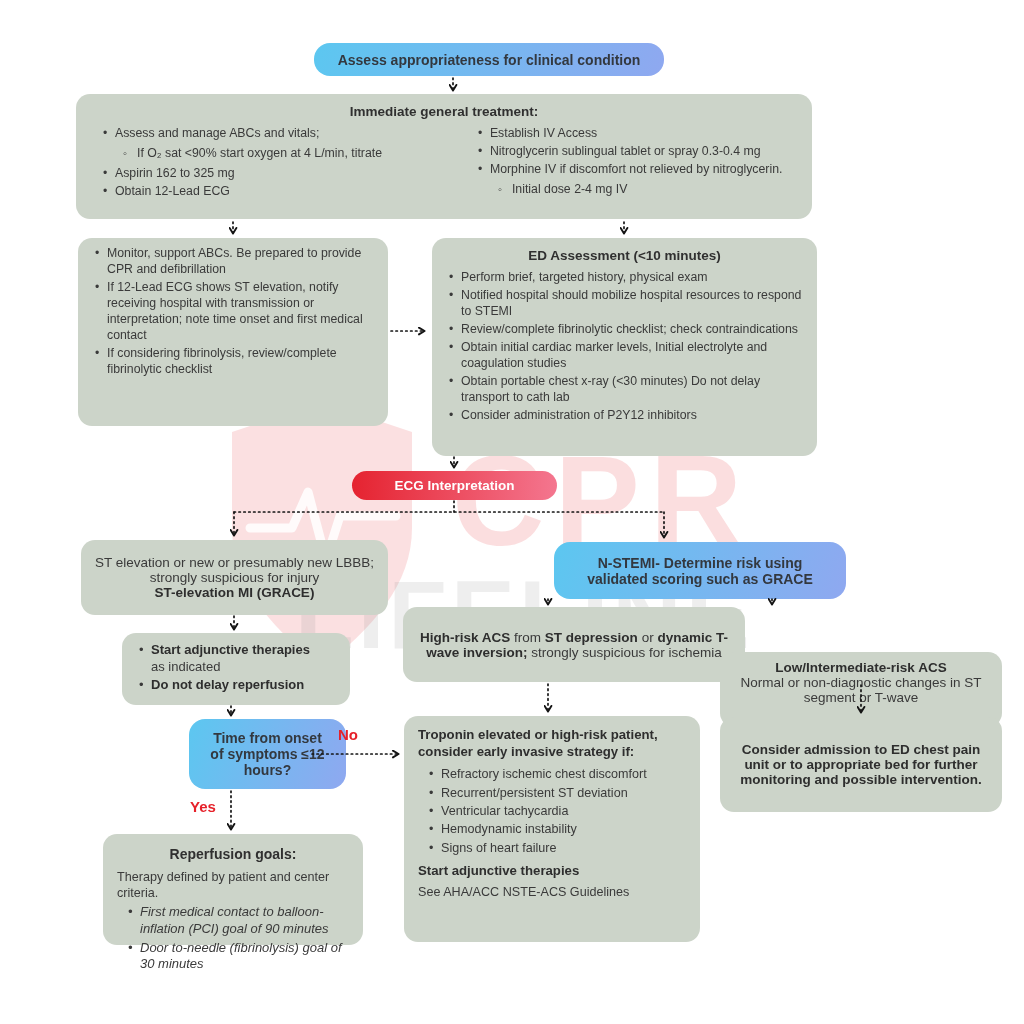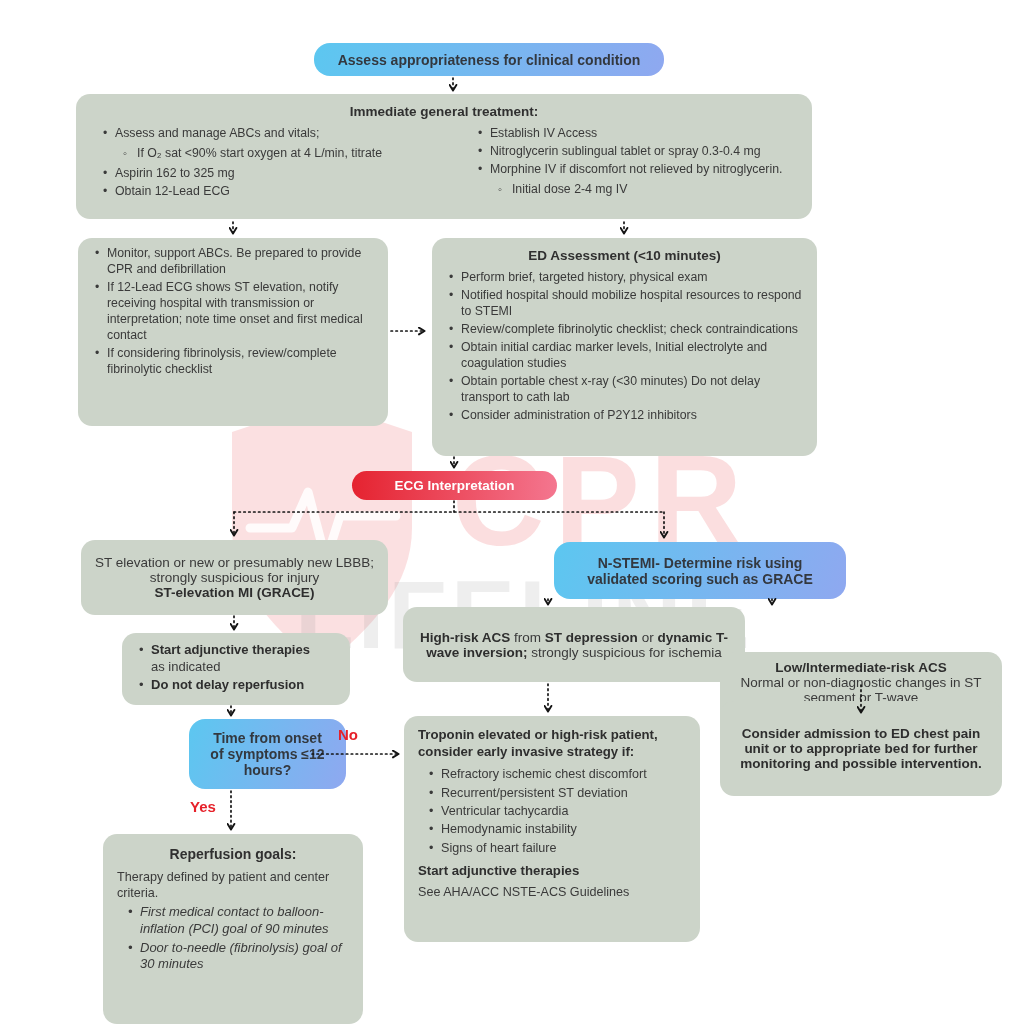--- a/index.html
+++ b/index.html
@@ -177,26 +177,26 @@
       <li>Ventricular tachycardia</li>
       <li>Hemodynamic instability</li>
       <li>Signs of heart failure</li>
     </ul>
     <div class="b" style="font-size:13.2px;margin:7px 0 6px 0;">Start adjunctive therapies</div>
     <div style="font-size:12.6px;line-height:1.3;">
       <div>See AHA/ACC NSTE-ACS Guidelines</div>
     </div>
   </div>
 
-  <div class="box sage ctr b" style="left:720px;top:701px;width:282px;height:95px;font-size:13.5px;
+  <div class="box sage ctr b" style="left:720px;top:717px;width:282px;height:95px;font-size:13.5px;
        display:flex;align-items:center;justify-content:center;">
     <span>Consider admission to ED chest pain unit or to appropriate bed for further monitoring and possible intervention.</span>
   </div>
 
-  <div class="box sage" style="left:103px;top:834px;width:260px;height:190px;padding:10px 14px;">
+  <div class="box sage" style="left:103px;top:834px;width:260px;height:111px;padding:10px 14px;">
     <div class="ttl" style="font-size:14px;">Reperfusion goals:</div>
     <div style="font-size:12.6px;line-height:1.3;margin-bottom:2px;">Therapy defined by patient and center criteria.</div>
     <ul class="bl" style="font-size:13px;padding-left:8px;font-style:italic;">
       <li>First medical contact to balloon-inflation (PCI) goal of 90 minutes</li>
       <li>Door to-needle (fibrinolysis) goal of 30 minutes</li>
     </ul>
   </div>
 
 </div>
 

